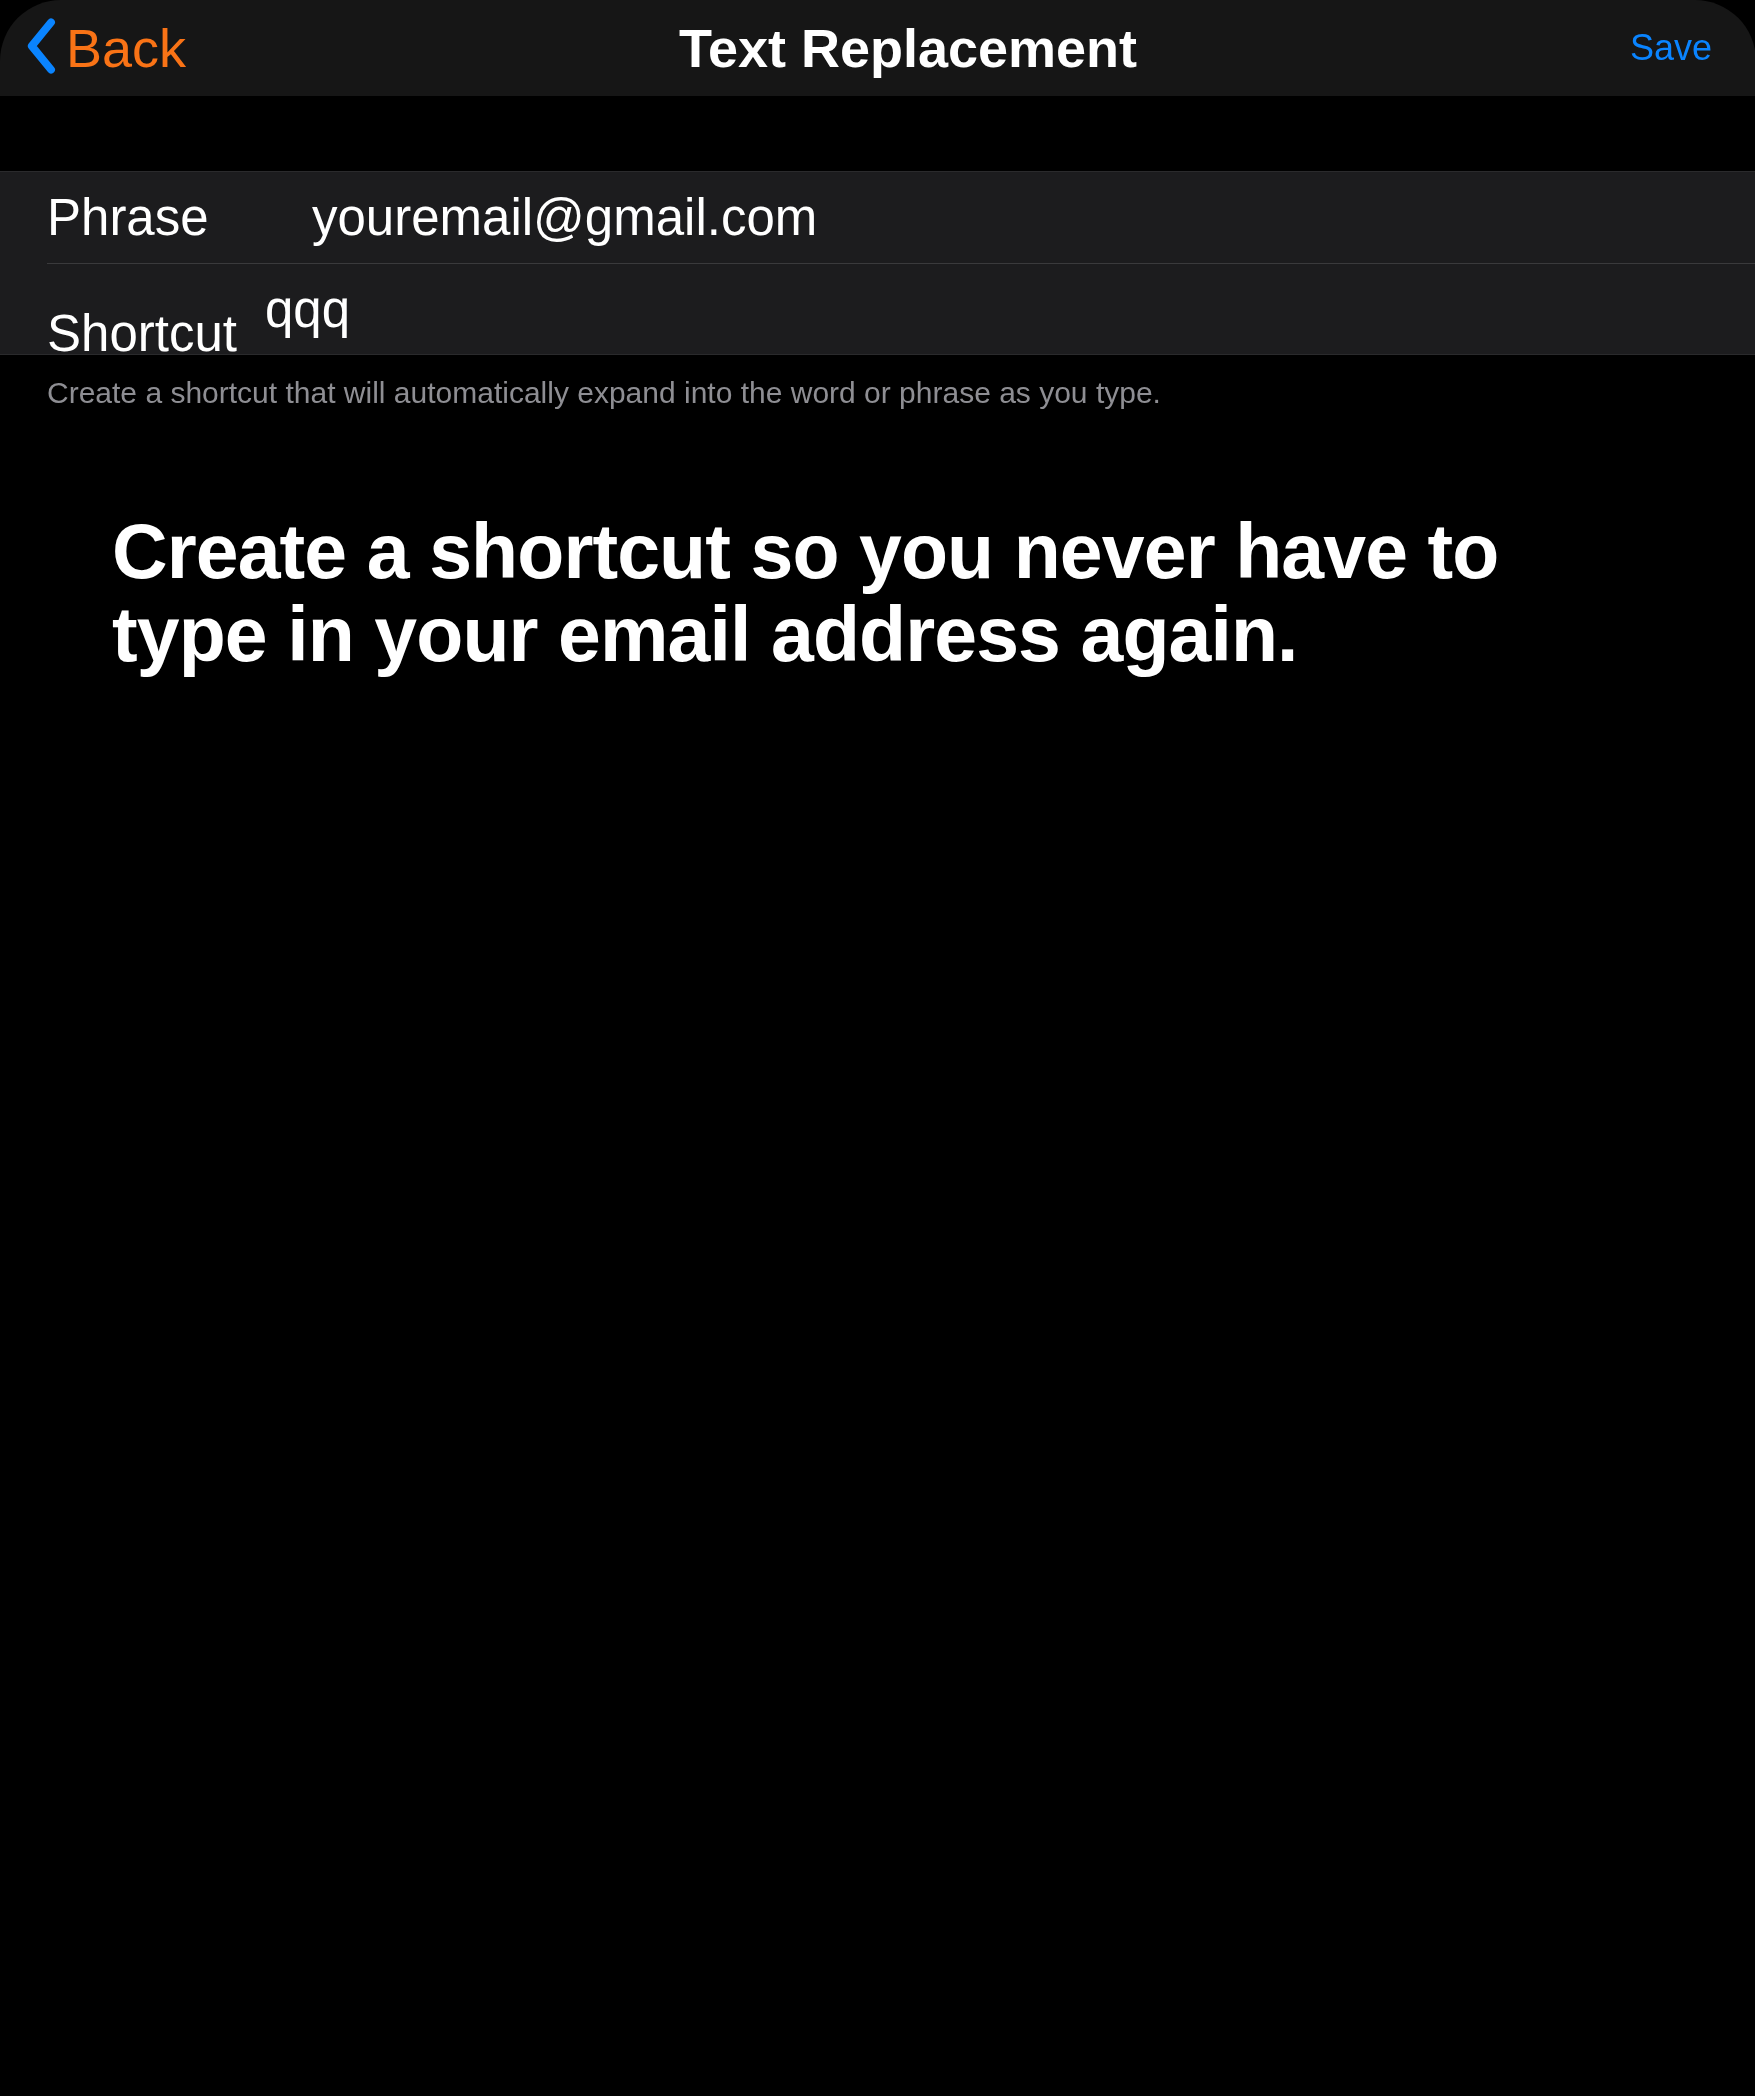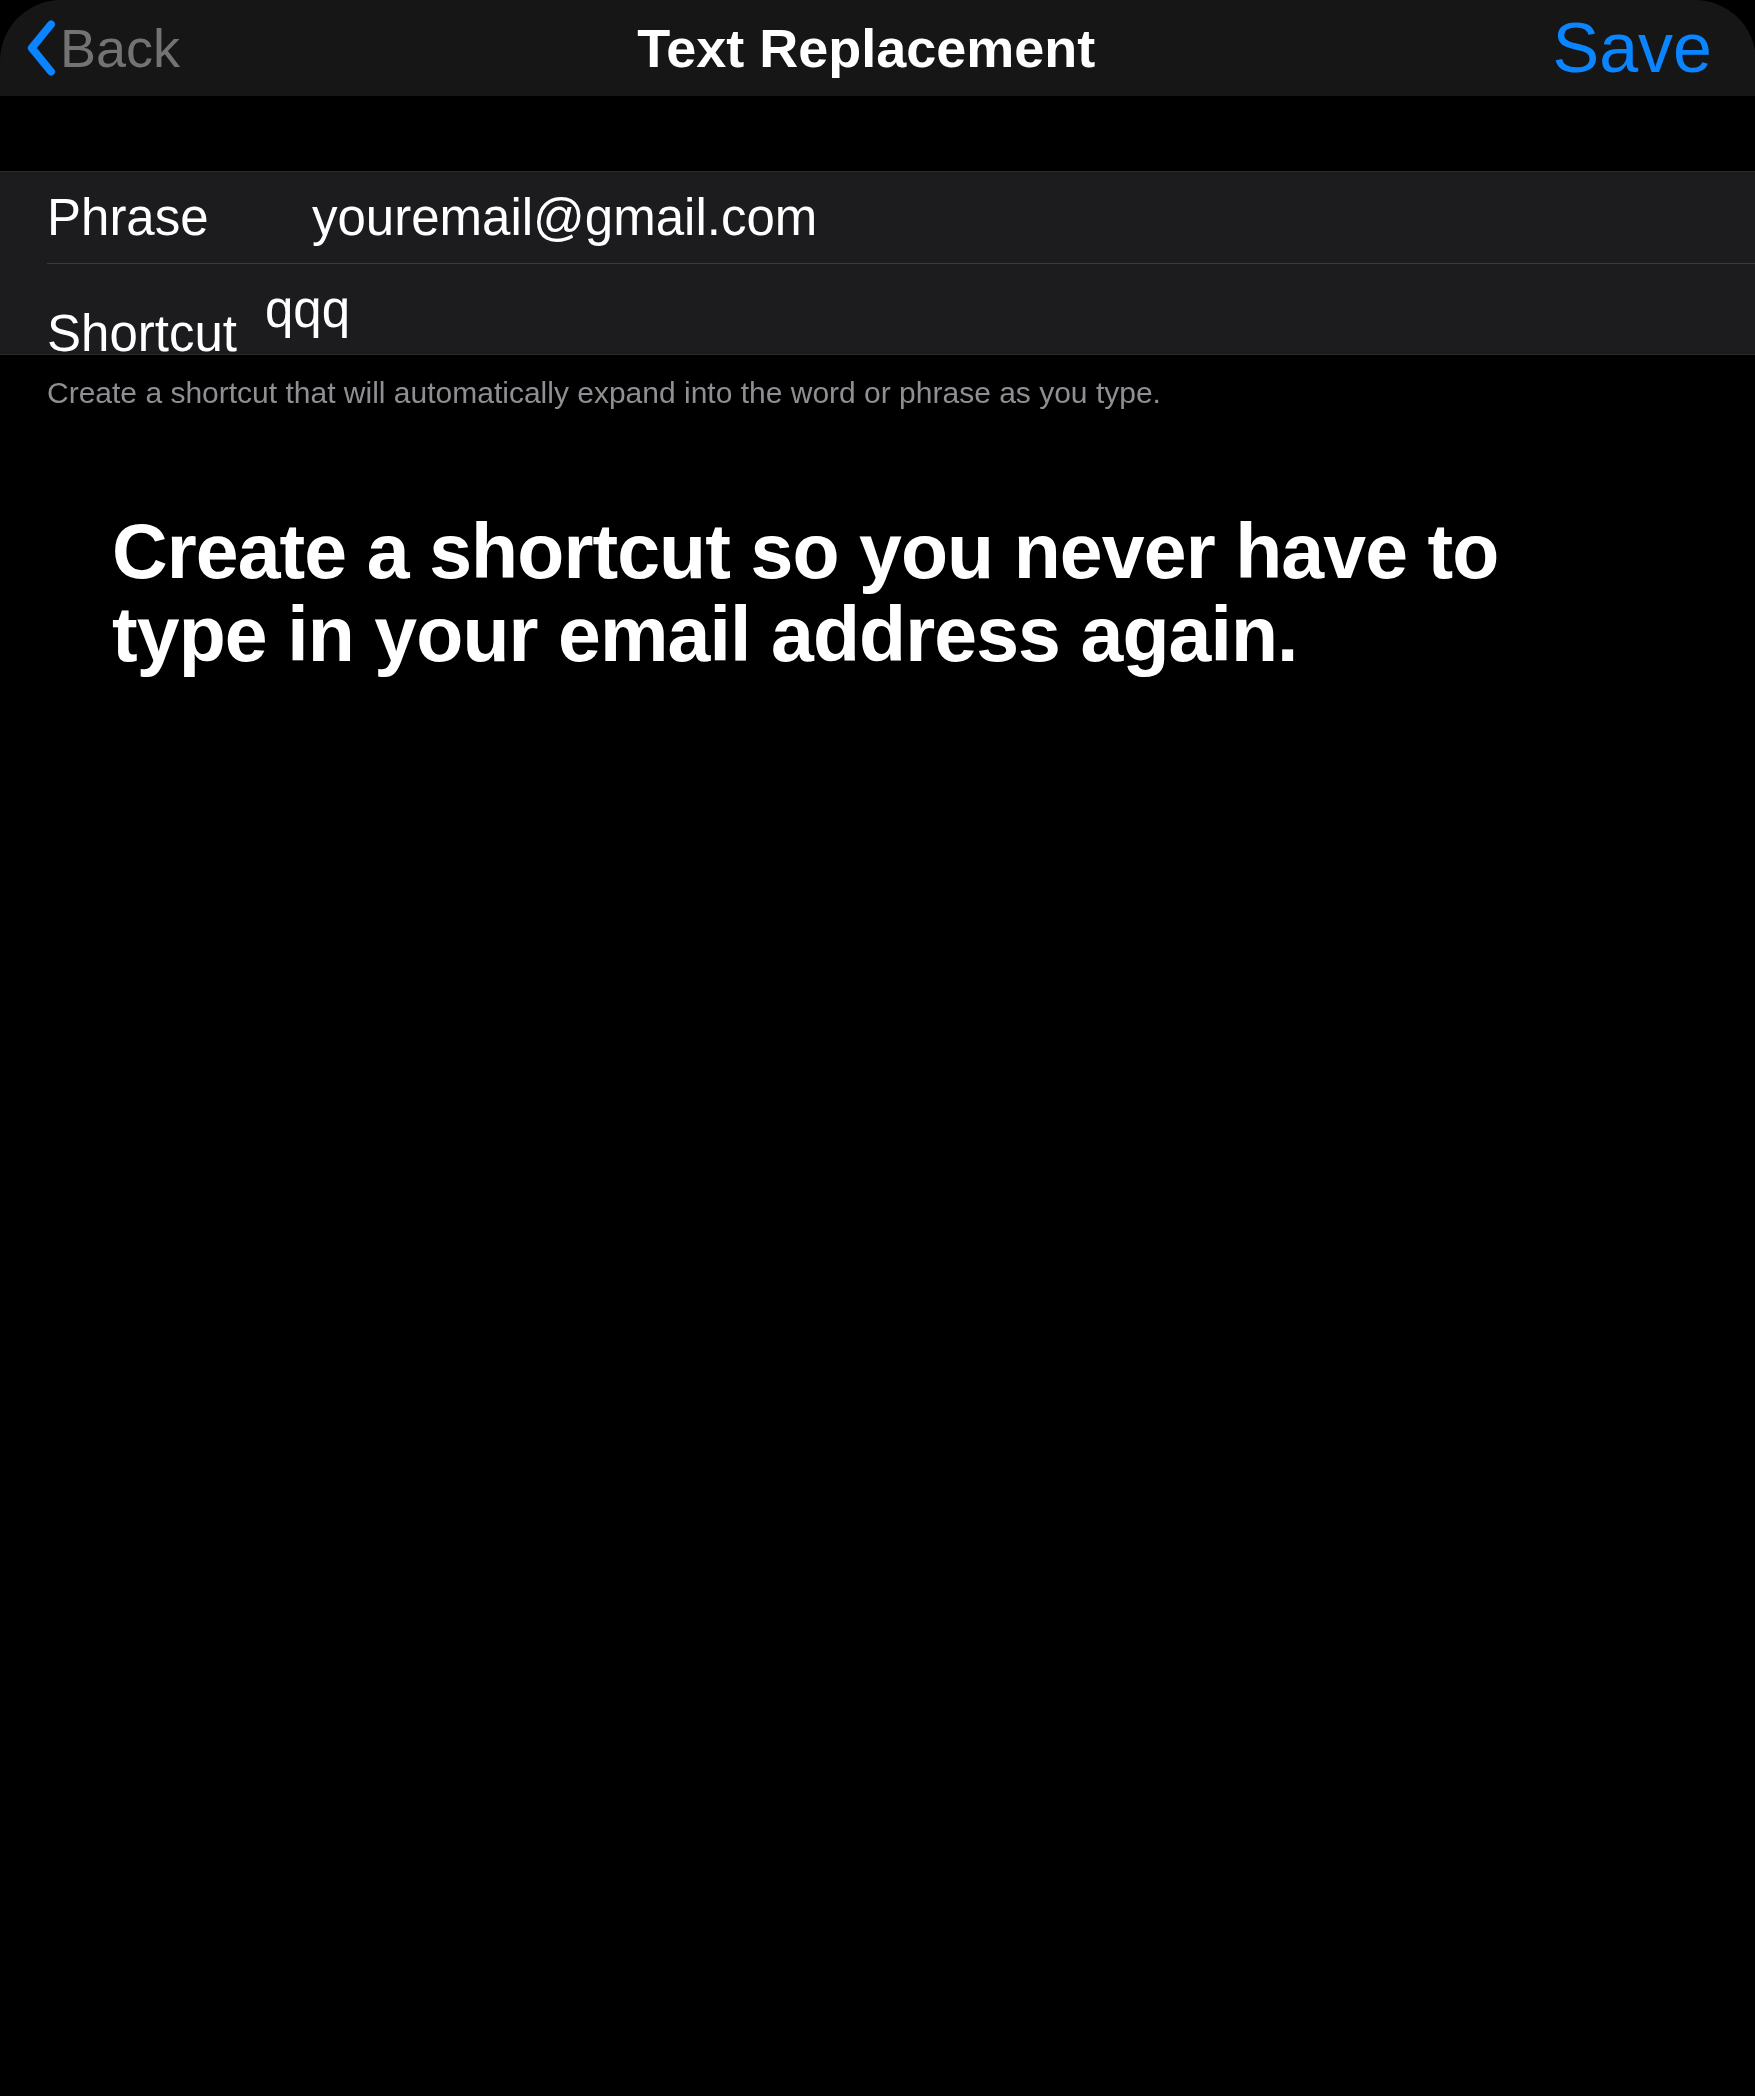--- a/index.html
+++ b/index.html
@@ -60,24 +60,24 @@
     
     .nav-bar {
       height: 97px;
       background: #161616;
       display: flex;
       align-items: center;
       justify-content: space-between;
       padding: 0 44px 0 23px;
       border-bottom: 0.9px solid #000;
     }
-    .nav-left { display:flex; align-items:center; gap: 2px; color:#737373; font-size: 54px; }
+    .nav-left { display:flex; gap: 8px; color:#f97316; font-size: 54px; }
     .nav-left .chev { width: 35px; height: 58px; }
     .nav-title { font-size: 54px; font-weight: 600; color:#fff; }
-    .nav-right { color:#0a84ff; font-size: 70px; }
+    .nav-right { color:#0a84ff; font-size: 36px; }
 
     
     .spacer { height: 74px; background:#000; }
 
     
     .group { background:#1c1c1e; border-top:0.9px solid #2a2a2c; border-bottom:0.9px solid #2a2a2c; }
     .row {
       display:flex; align-items:center;
       height: 91px;
       padding: 0 0 0 47px;

